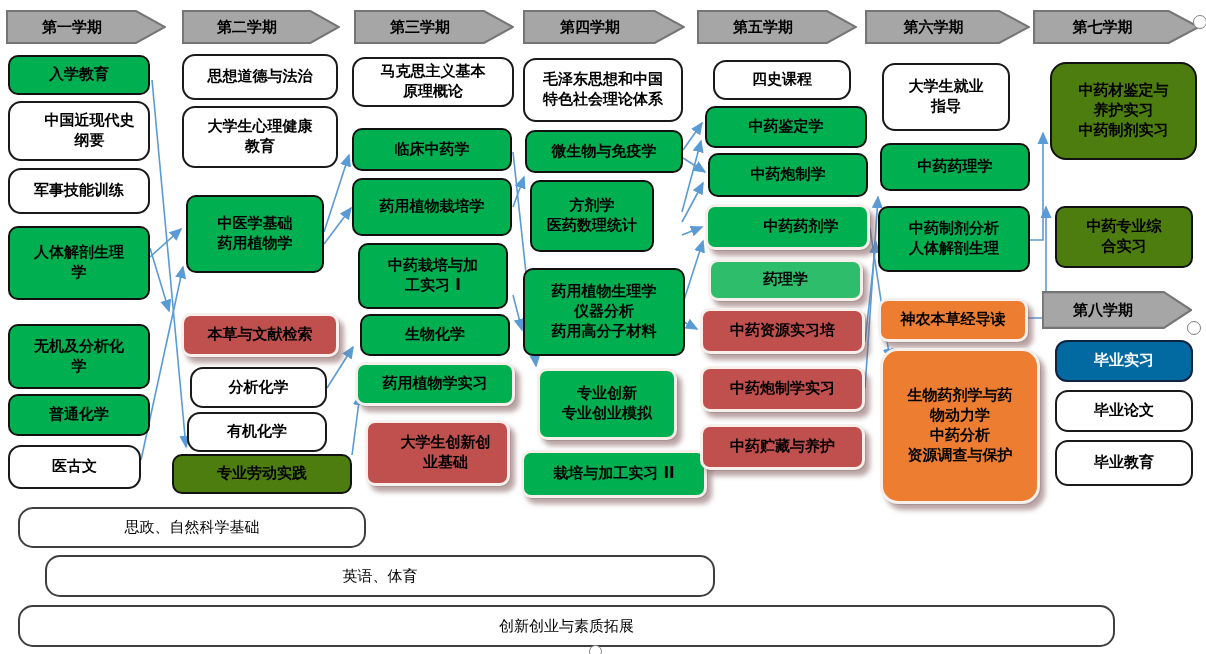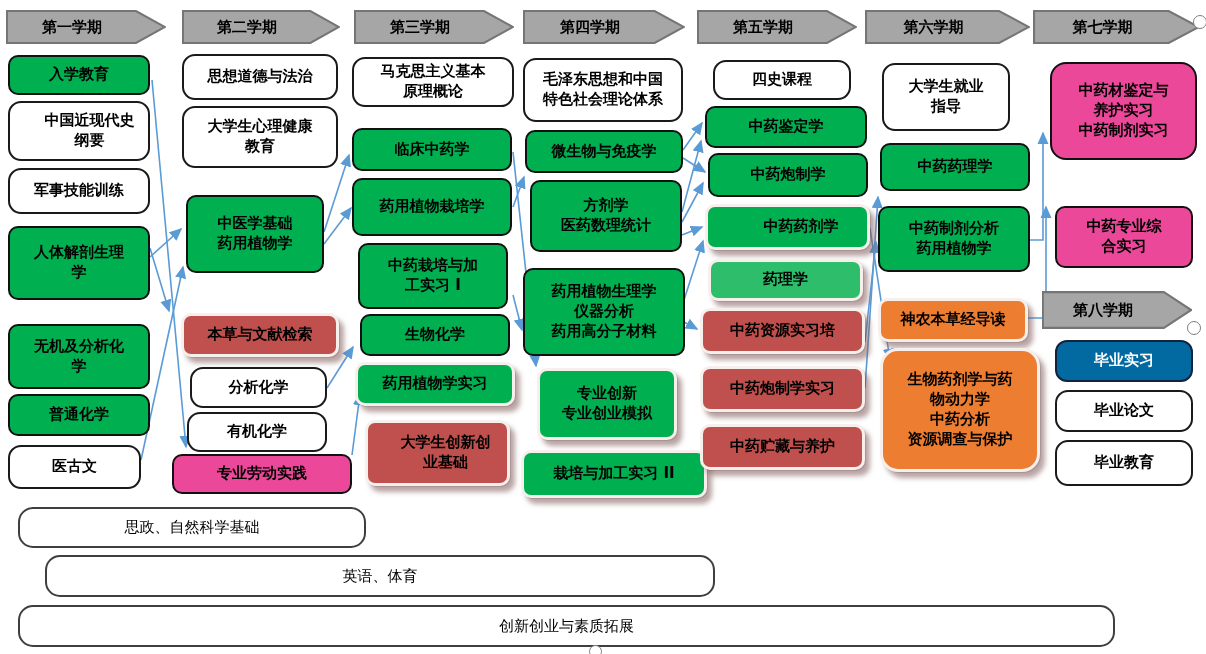--- a/index.html
+++ b/index.html
@@ -7,21 +7,21 @@
 
   .box{position:absolute;display:flex;align-items:center;justify-content:center;text-align:center;
        border-radius:10px;font-weight:bold;font-size:15px;line-height:1.32;color:#000;
        box-sizing:border-box;padding:2px 5px;}
   .box span{white-space:pre-line;}
   .white{background:#ffffff;border:2px solid #1a1a1a;border-radius:13px;}
   .green{background:#00B050;border:2px solid #111111;}
   .lightgreen{background:#2EBD6B;}
   .red{background:#C0504D;}
   .orange{background:#ED7D31;}
-  .yellow{background:#ec4899;border:2px solid #111111;}
+  .yellow{background:#4d7c0f;border:2px solid #111111;}
   .navy{background:#0369a1;border:2px solid #12233f;color:#ffffff;border-radius:12px;}
   .shadow{border:3px solid #f7efec;
           box-shadow:1px 1px 0 rgba(0,0,0,0.10), 5px 6px 5px rgba(130,90,90,0.55);}
 
   .header{position:absolute;height:34px;}
   .header svg{position:absolute;left:0;top:0;width:100%;height:100%;}
   .header .hlabel{position:absolute;left:0;right:28px;top:0;bottom:0;display:flex;align-items:center;
                   justify-content:center;font-weight:bold;font-size:15px;color:#000;}
 
   .bar{position:absolute;background:#fff;border:2px solid #3f3f3f;border-radius:15px;
@@ -192,21 +192,21 @@
 业基础</span>
     </div>
 
   <div class="box white" style="left:523px;top:58px;width:160px;height:64px;">
       <span>毛泽东思想和中国
 特色社会理论体系</span>
     </div>
   <div class="box green" style="left:525px;top:130px;width:158px;height:43px;">
       <span>微生物与免疫学</span>
     </div>
-  <div class="box green" style="left:530px;top:180px;width:152px;height:72px;">
+  <div class="box green" style="left:530px;top:180px;width:124px;height:72px;">
       <span>方剂学
 医药数理统计</span>
     </div>
   <div class="box green" style="left:523px;top:268px;width:162px;height:88px;">
       <span>药用植物生理学
 仪器分析
 药用高分子材料</span>
     </div>
   <div class="box green shadow" style="left:537px;top:368px;width:140px;height:72px;">
       <span>专业创新
@@ -243,26 +243,26 @@
 
   <div class="box white" style="left:882px;top:63px;width:128px;height:68px;">
       <span>大学生就业
 指导</span>
     </div>
   <div class="box green" style="left:880px;top:143px;width:150px;height:48px;">
       <span>中药药理学</span>
     </div>
   <div class="box green" style="left:878px;top:206px;width:152px;height:66px;">
       <span>中药制剂分析
-药用植物学</span>
+人体解剖生理</span>
     </div>
   <div class="box orange shadow" style="left:878px;top:298px;width:150px;height:44px;">
       <span>神农本草经导读</span>
     </div>
-  <div class="box orange shadow" style="left:880px;top:348px;width:160px;height:124px;border-radius:18px;">
+  <div class="box orange shadow" style="left:880px;top:348px;width:160px;height:156px;border-radius:18px;">
       <span>生物药剂学与药
 物动力学
 中药分析
 资源调查与保护</span>
     </div>
 
   <div class="box yellow" style="left:1050px;top:62px;width:147px;height:98px;border-radius:16px;">
       <span>中药材鉴定与
 养护实习
 中药制剂实习</span>

